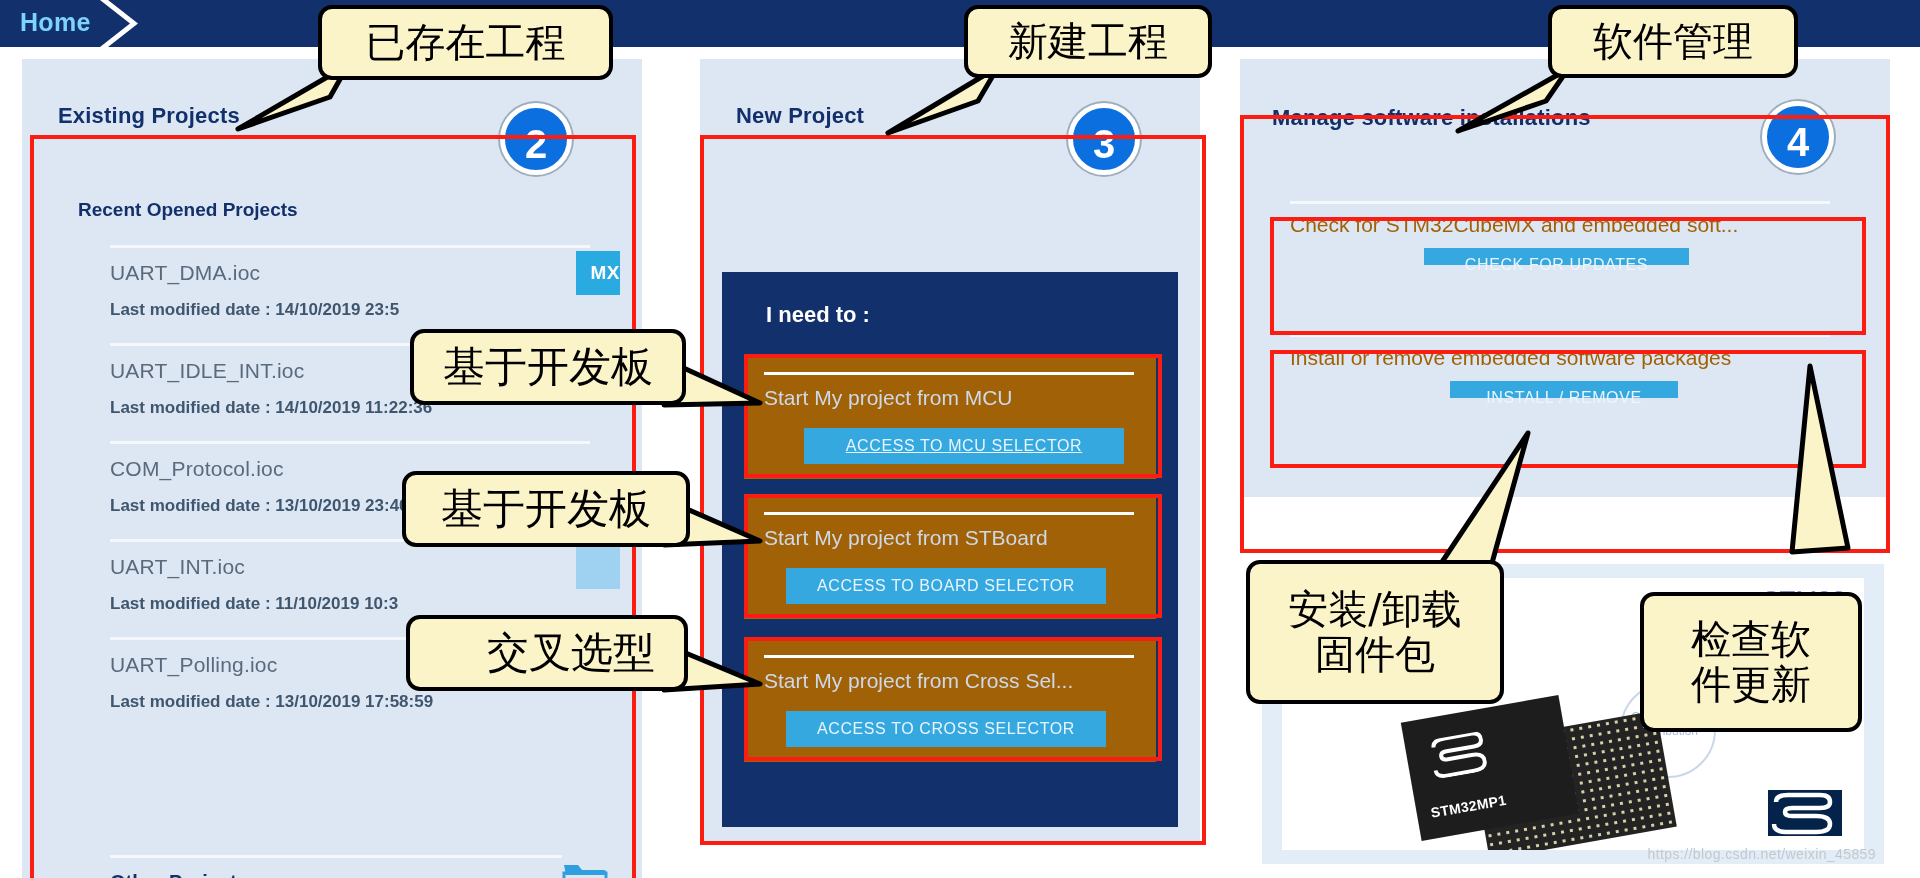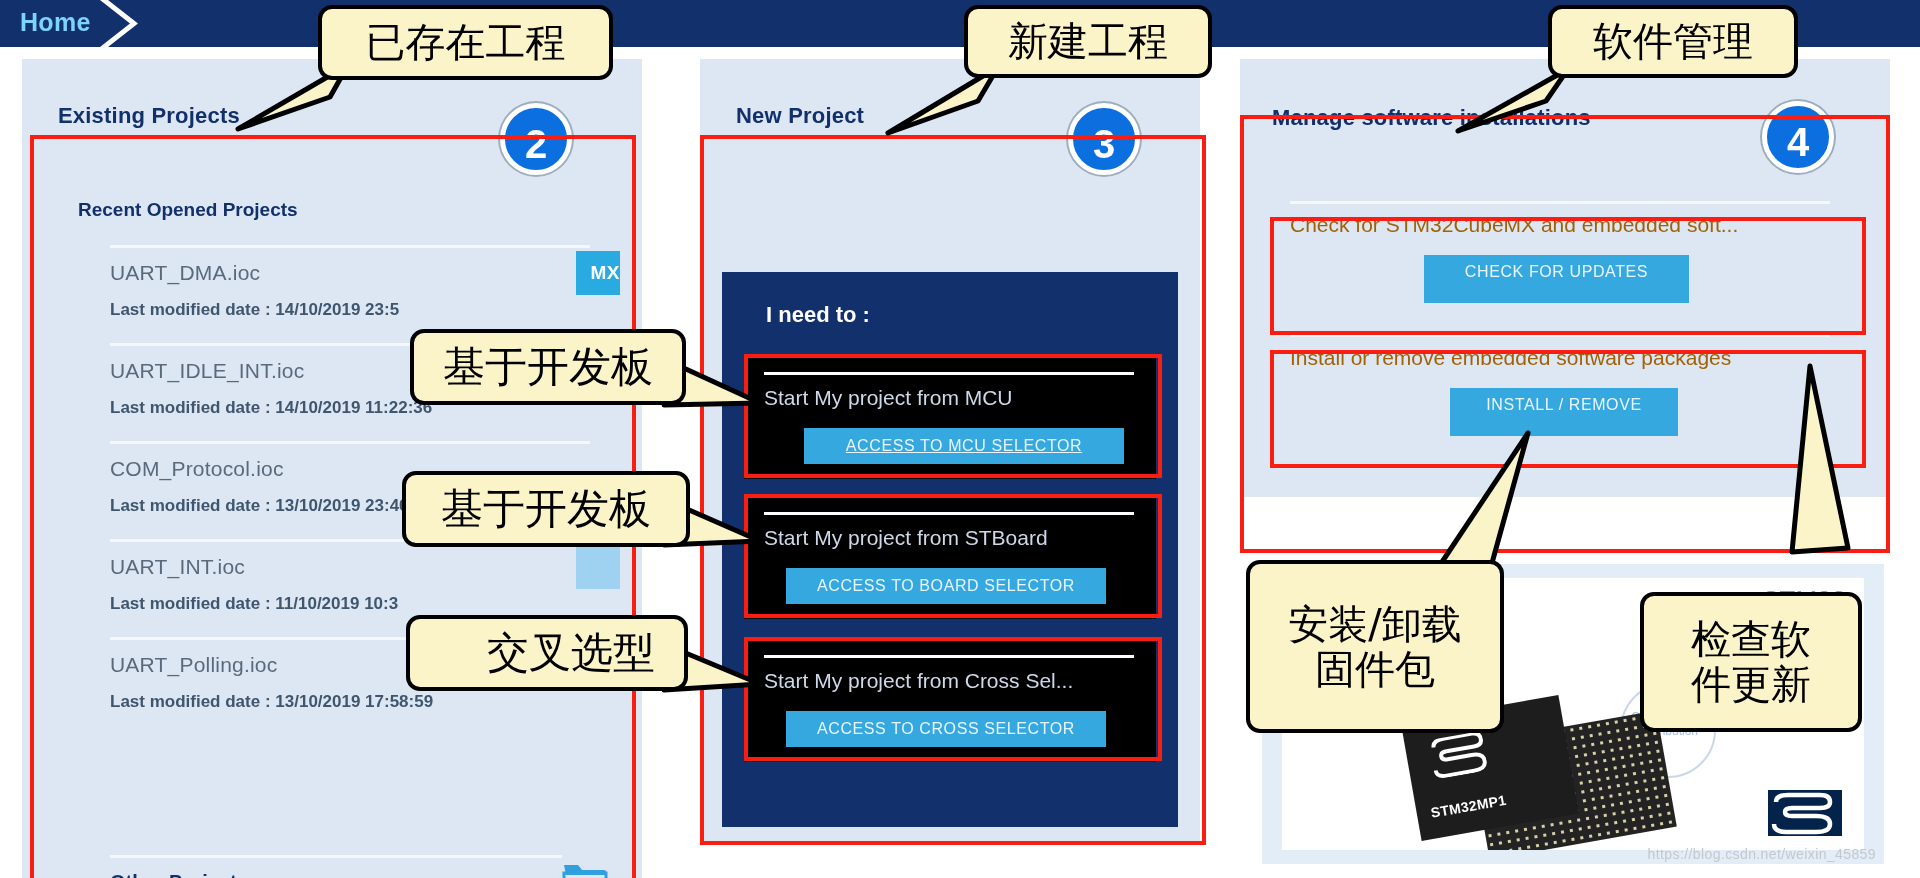--- a/index.html
+++ b/index.html
@@ -109,21 +109,21 @@
   #need-card {
     position: absolute; left: 722px; top: 225px; width: 456px; height: 555px;
     background: #12306b;
   }
   #need-label {
     position: absolute; left: 44px; top: 30px;
     color: #ffffff; font-size: 22px; font-weight: bold;
   }
   .need-item {
     position: absolute; left: 22px; width: 412px; height: 125px;
-    background: #000000;
+    background: #a16207;
   }
   .need-rule {
     position: absolute; left: 20px; top: 18px; width: 370px; height: 3px;
     background: #ffffff;
   }
   .need-text {
     position: absolute; left: 20px; top: 32px;
     color: #cdd8e8; font-size: 21px;
   }
   .need-btn {
@@ -143,21 +143,21 @@
   }
   .sw-rule {
     position: absolute; left: 20px; top: 10px; width: 540px; height: 3px;
     background: #f4f8fc;
   }
   .sw-text {
     position: absolute; left: 20px; top: 22px;
     color: #a16207; font-size: 21px;
   }
   .sw-btn {
-    position: absolute; top: 64px; height: 48px;
+    position: absolute; top: 57px; height: 17px;
     background: #35a8e0; color: #eaf6fd; font-size: 16px;
     text-align: center; line-height: 34px; letter-spacing: .6px;
   }
 
   
   #promo {
     position: absolute; left: 1262px; top: 517px; width: 622px; height: 300px;
     background: #e3edf7;
     overflow: hidden;
   }
@@ -402,21 +402,21 @@
     <div class="callout" style="left:402px; top:424px; width:288px; height:76px; font-size:42px;">基于开发板</div>
 
     <svg class="tail" style="left:660px; top:585px;" width="112" height="80">
       <path d="M4 12 L100 52 L4 58 Z" fill="#fbf4c8" stroke="#000" stroke-width="5" stroke-linejoin="round"></path>
     </svg>
     <div class="callout" style="left:406px; top:568px; width:282px; height:76px; font-size:42px;padding-left:48px;">交叉选型</div>
 
     <svg class="tail" style="left:1400px; top:380px;" width="140" height="150">
       <path d="M128 6 L40 138 L92 136 Z" fill="#fbf4c8" stroke="#000" stroke-width="5" stroke-linejoin="round"></path>
     </svg>
-    <div class="callout" style="left:1246px; top:513px; width:258px; height:173px; font-size:40px; flex-direction:column;">
+    <div class="callout" style="left:1246px; top:513px; width:258px; height:144px; font-size:40px; flex-direction:column;">
       <span>安装/卸载</span>
       <span>固件包</span>
     </div>
 
     <svg class="tail" style="left:1740px; top:315px;" width="120" height="200">
       <path d="M70 4 L52 190 L108 186 Z" fill="#fbf4c8" stroke="#000" stroke-width="5" stroke-linejoin="round"></path>
     </svg>
     <div class="callout" style="left:1640px; top:545px; width:222px; height:140px; font-size:40px; flex-direction:column;">
       <span>检查软</span>
       <span>件更新</span>

